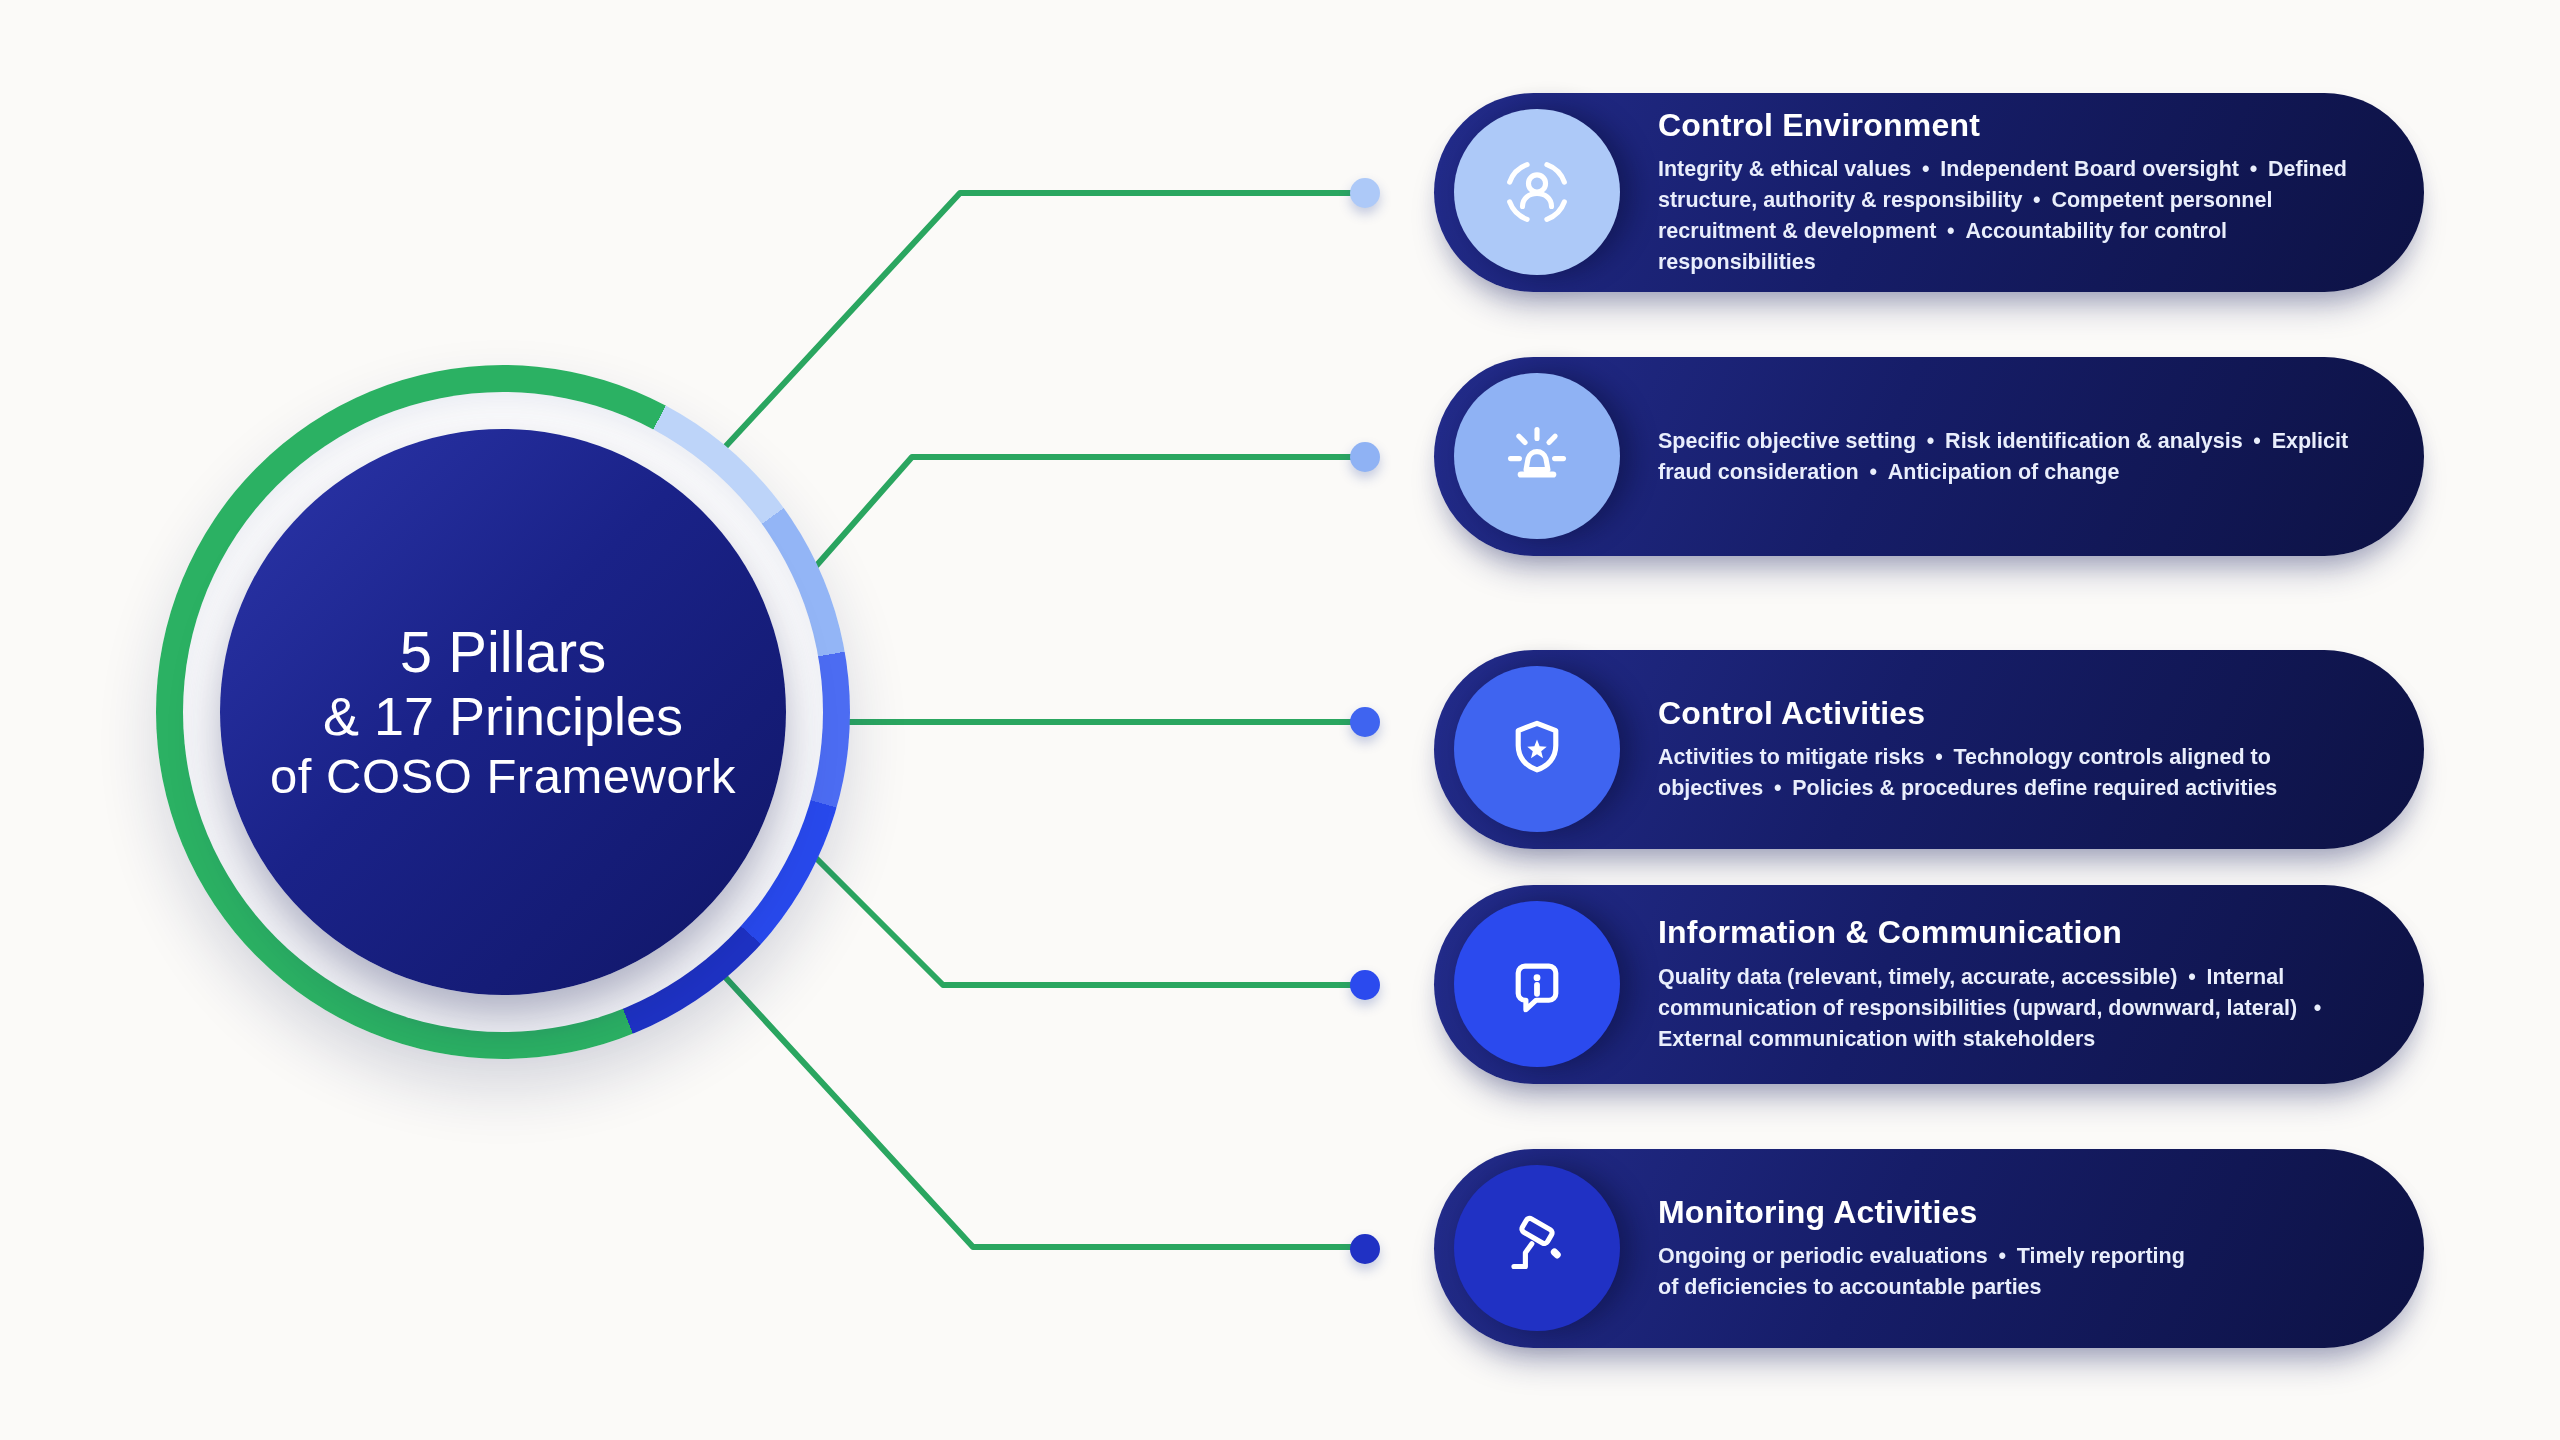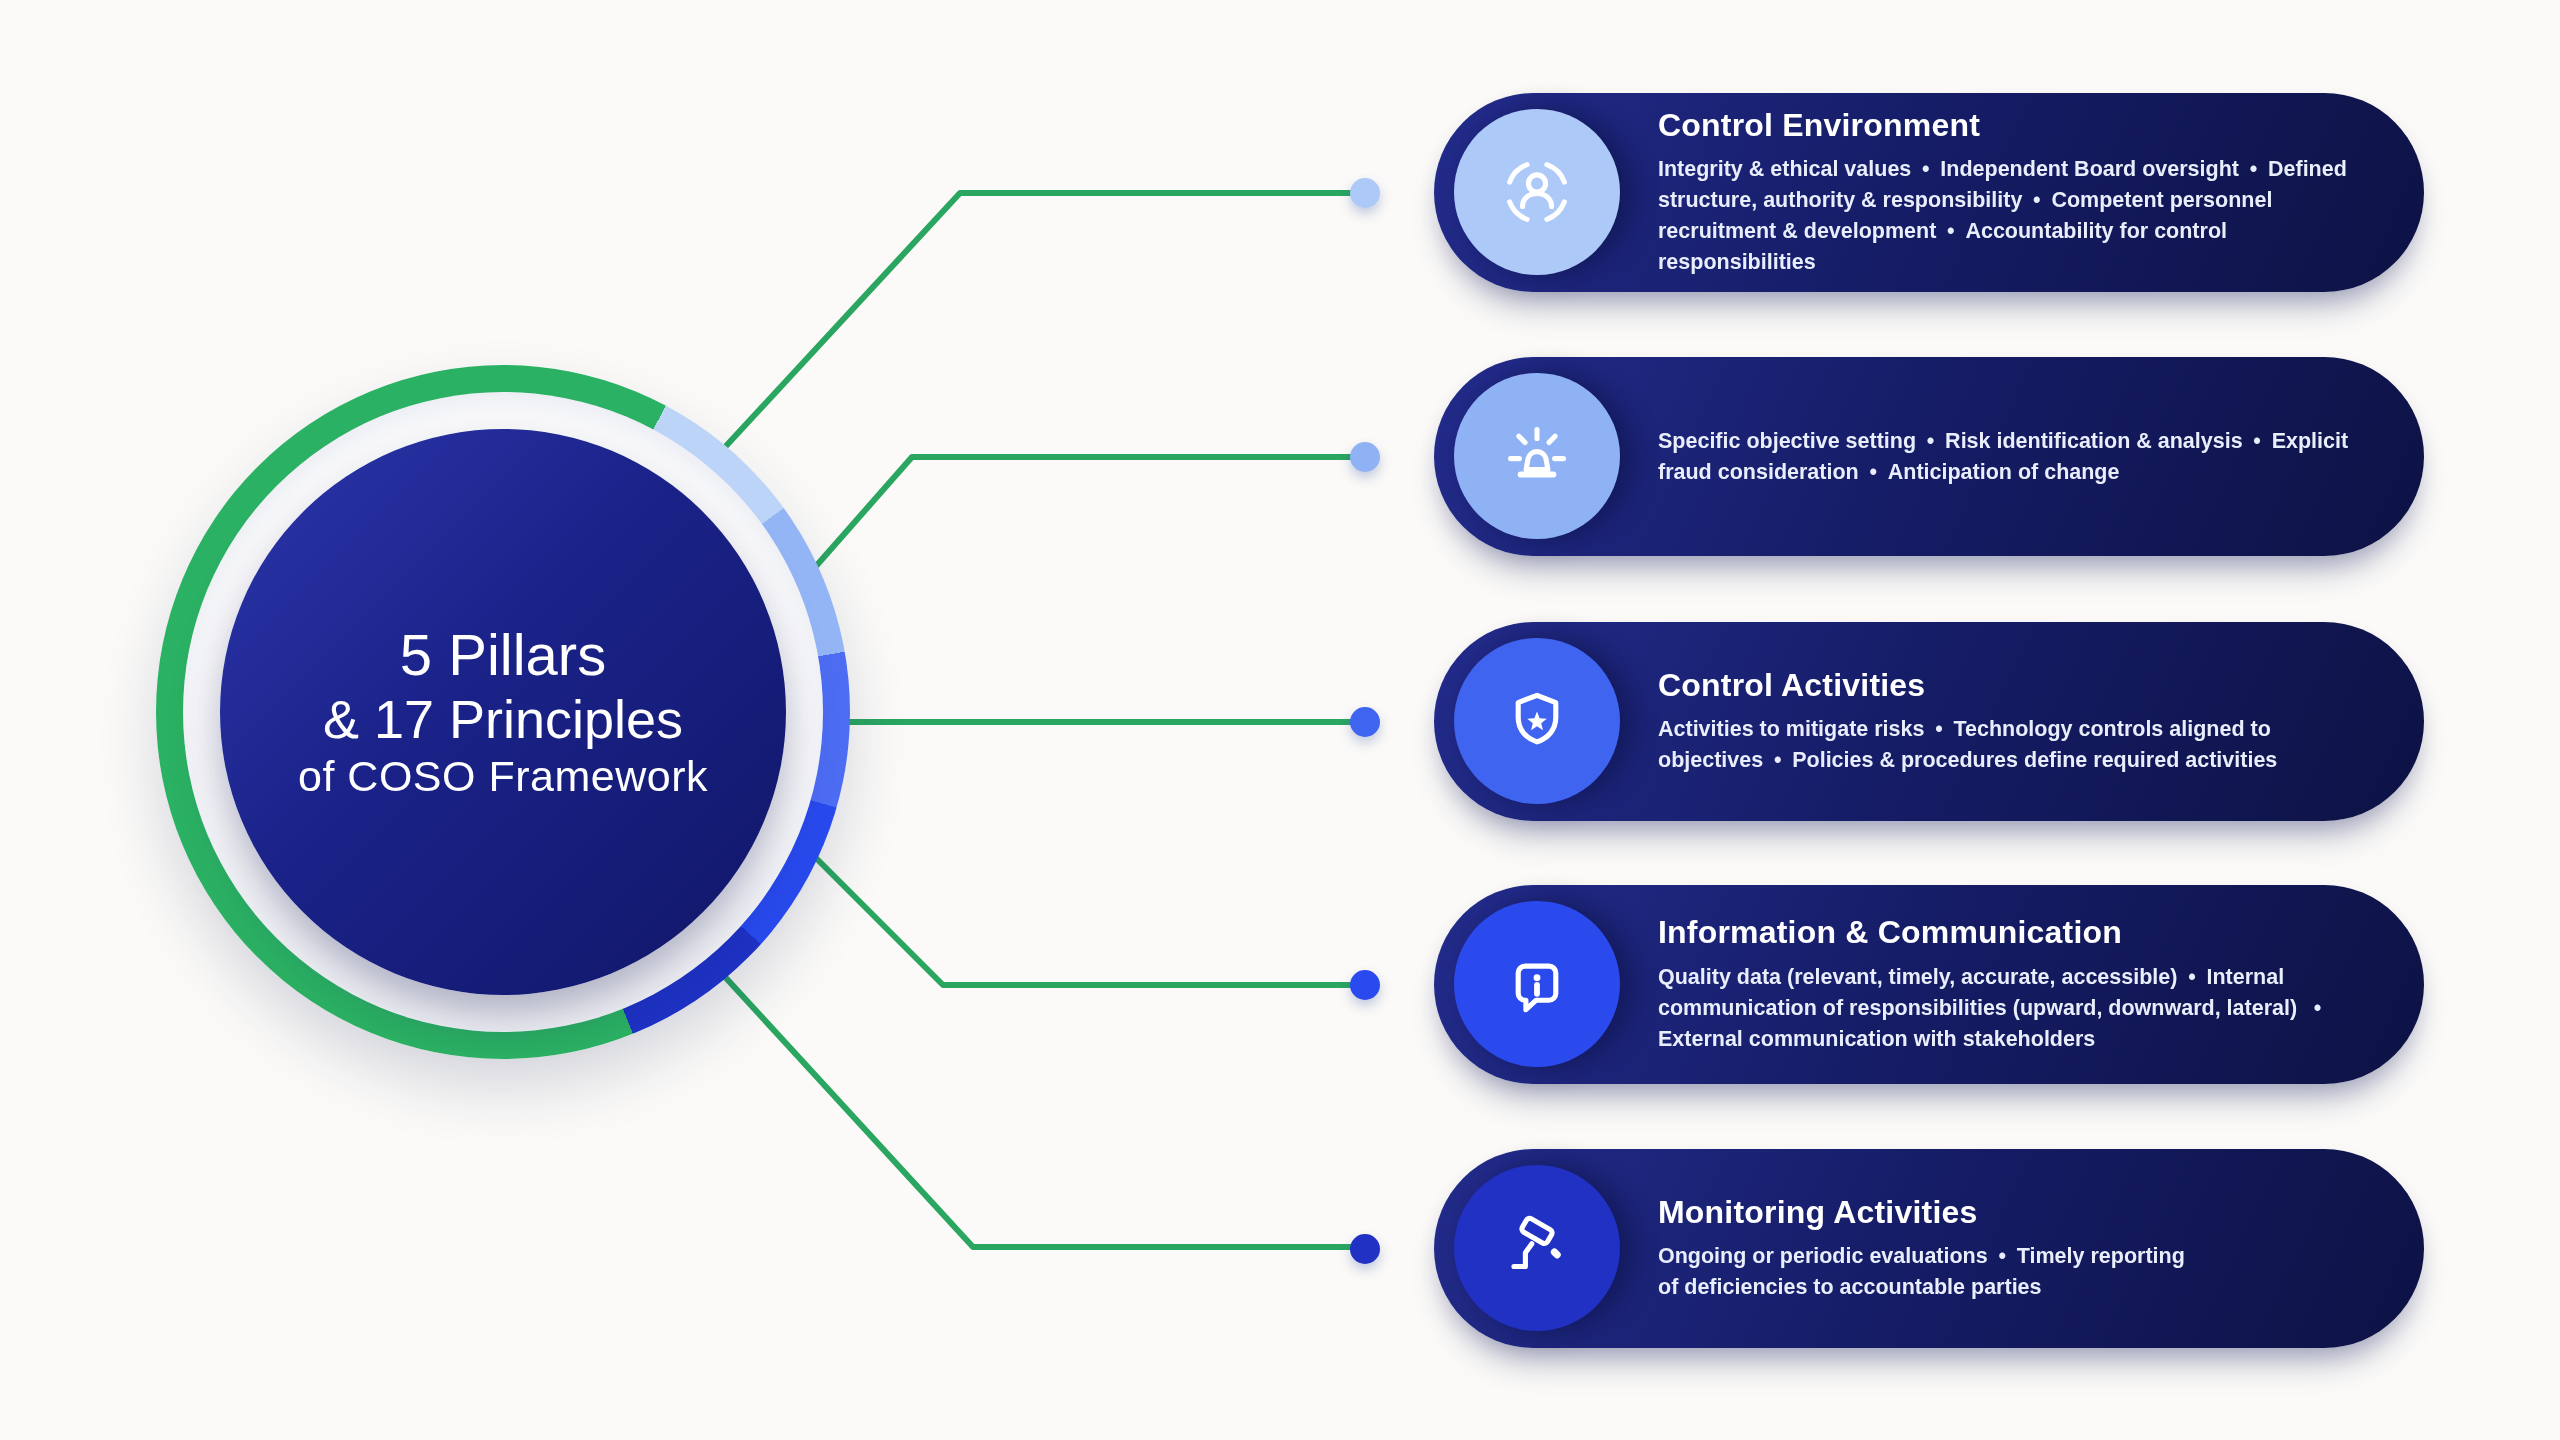--- a/index.html
+++ b/index.html
@@ -23,21 +23,21 @@
   }
   .core{
     position:absolute;inset:64px;border-radius:50%;
     background:linear-gradient(135deg,#2c36ab 0%,#1a2288 45%,#101666 100%);
     box-shadow:0 24px 48px rgba(16,22,80,.35);
     display:flex;flex-direction:column;align-items:center;justify-content:center;
     color:#ffffff;text-align:center;
   }
   .core-line1{font-size:58px;font-weight:400;line-height:1.12;}
   .core-line2{font-size:54px;font-weight:500;line-height:1.18;}
-  .core-line3{font-size:43px;font-weight:400;letter-spacing:.5px;}
+  .core-line3{font-size:49px;font-weight:400;letter-spacing:.5px;}
   
   .dot{
     position:absolute;width:30px;height:30px;border-radius:50%;z-index:3;
     box-shadow:0 6px 12px rgba(30,60,150,.25);
   }
   
   .card{
     position:absolute;left:1434px;width:990px;height:199px;border-radius:100px;
     background:linear-gradient(115deg,#232c8c 0%,#161d68 45%,#0d1244 100%);
     box-shadow:0 24px 34px -14px rgba(24,32,96,.40),0 8px 18px rgba(24,32,96,.08);
@@ -109,21 +109,21 @@
         <path class="icon-stroke" d="M24 8.5v5.2"></path>
         <path class="icon-stroke" d="M13.4 12.4l3.6 3.7"></path>
         <path class="icon-stroke" d="M34.6 12.4l-3.6 3.7"></path>
         <path class="icon-stroke" d="M8.5 25.5h5.2"></path>
         <path class="icon-stroke" d="M34.3 25.5h5.2"></path>
       </svg>
     </div>
     <div class="card-body">Specific objective setting • Risk identification &amp; analysis • Explicit fraud consideration • Anticipation of change</div>
   </div>
 
-  <div class="card card-3" style="top:622px">
+  <div class="card card-3" style="top:650px">
     <div class="badge" style="background-color: rgb(63, 100, 240);">
       <svg viewBox="0 0 48 48">
         <path class="icon-stroke" d="M24 9l11 4.2v8.8c0 7-4.5 12.1-11 14.2-6.5-2.1-11-7.2-11-14.2v-8.8z"></path>
         <path class="icon-fill" d="M24 18.5l1.53 3.9 4.17.25-3.23 2.65 1.05 4.05L24 27.1l-3.52 2.25 1.05-4.05-3.23-2.65 4.17-.25z"></path>
       </svg>
     </div>
     <div class="card-title">Control Activities</div>
     <div class="card-body">Activities to mitigate risks • Technology controls aligned to objectives • Policies &amp; procedures define required activities</div>
   </div>
 

